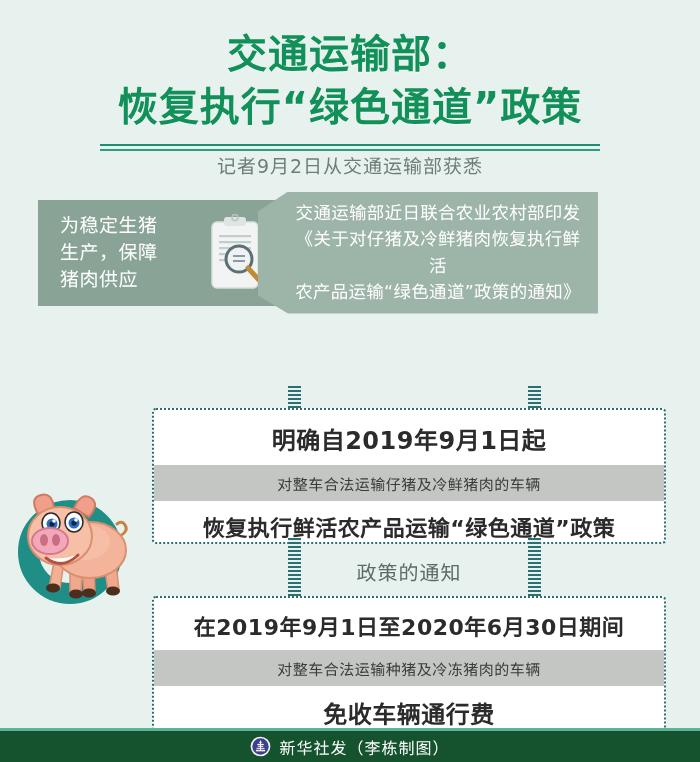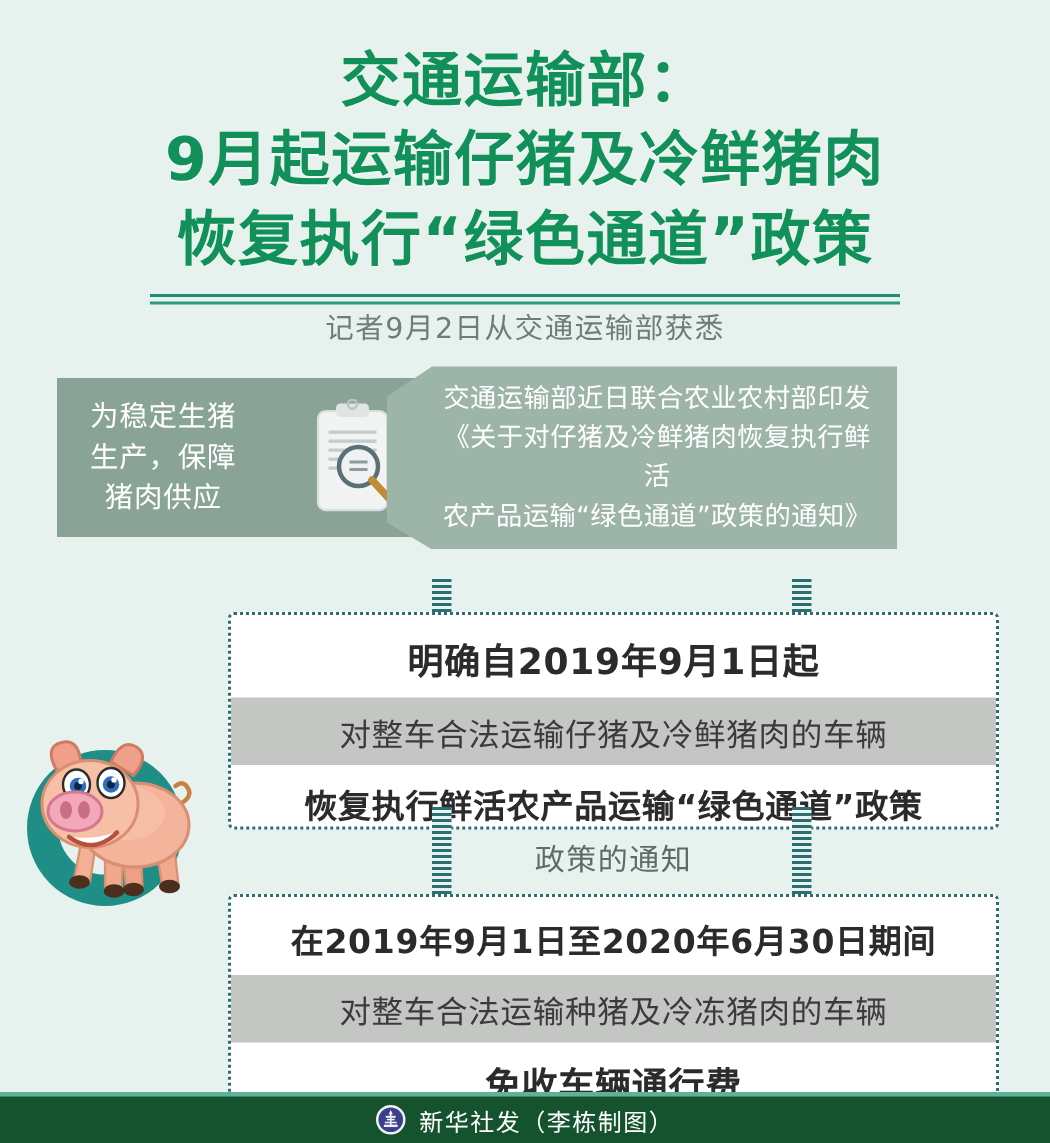--- a/index.html
+++ b/index.html
@@ -82,21 +82,20 @@
     padding-left: 22px;
   }
 
   .banner-left-text {
     color: #ffffff;
     font-size: 19px;
     line-height: 1.42;
     letter-spacing: 0.5px;
     white-space: pre-line;
     max-width: 130px;
-    text-align: center;
   }
 
   .clipboard-icon {
     position: absolute;
     left: 168px;
     top: 14px;
     width: 62px;
     height: 80px;
   }
 
@@ -183,21 +182,21 @@
     font-size: 24px;
     padding: 11px 8px 9px;
   }
 
   .card-row.bold.small {
     font-size: 22px;
   }
 
   .card-row.gray {
     background: #c3c6c3;
-    font-size: 21px;
+    font-size: 15px;
     color: #3b3b3b;
     padding: 8px 8px 7px;
   }
 
   .card-row.bold.last {
     padding: 9px 8px 0;
   }
 
   
   .mid-label {
@@ -237,21 +236,20 @@
     letter-spacing: 1px;
   }
 </style>
 </head>
 <body>
 
 <div class="poster">
 
   <div class="header">
     <div class="title-line title-line-1">交通运输部：</div>
-    <div class="title-line title-line-2">9月起运输仔猪及冷鲜猪肉</div>
     <div class="title-line title-line-3">恢复执行“绿色通道”政策</div>
 
     <div class="title-rules">
       <div class="rule"></div>
       <div class="rule second"></div>
     </div>
 
     <div class="subtitle">记者9月2日从交通运输部获悉</div>
   </div>
 

